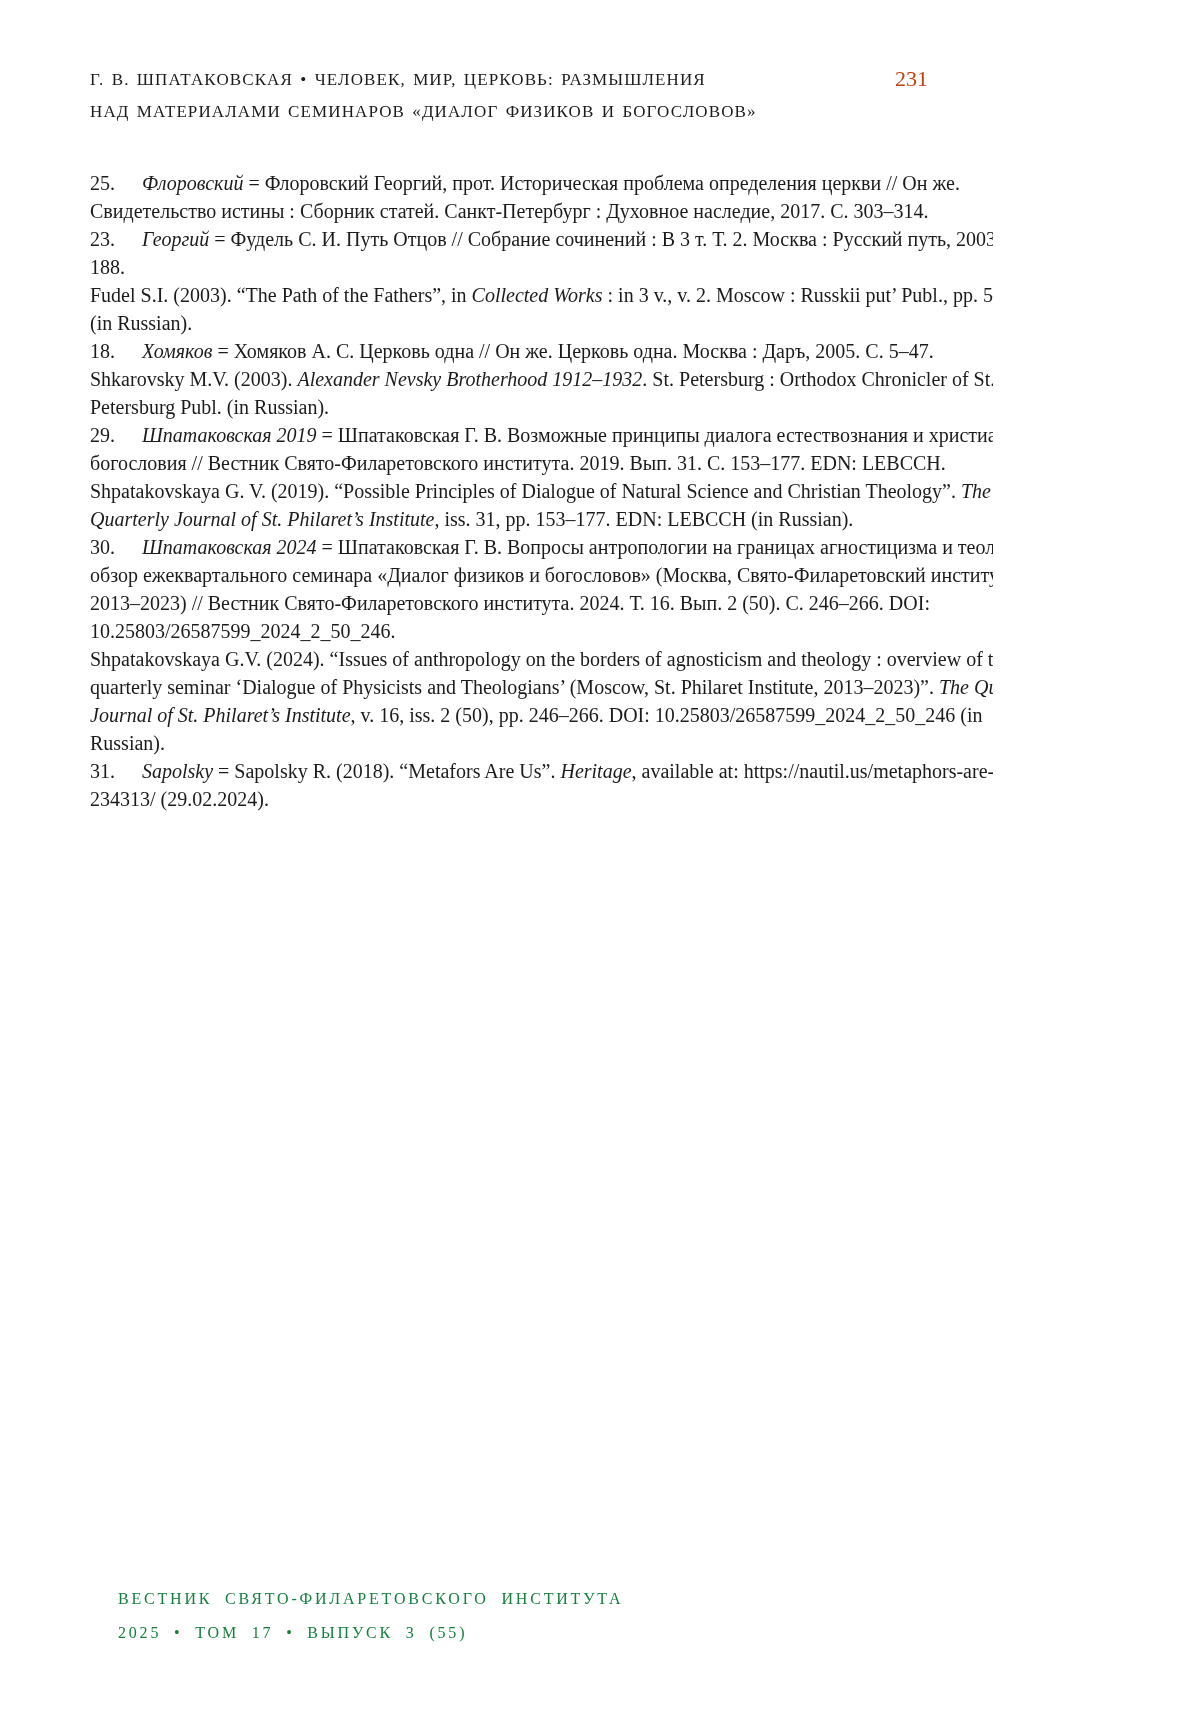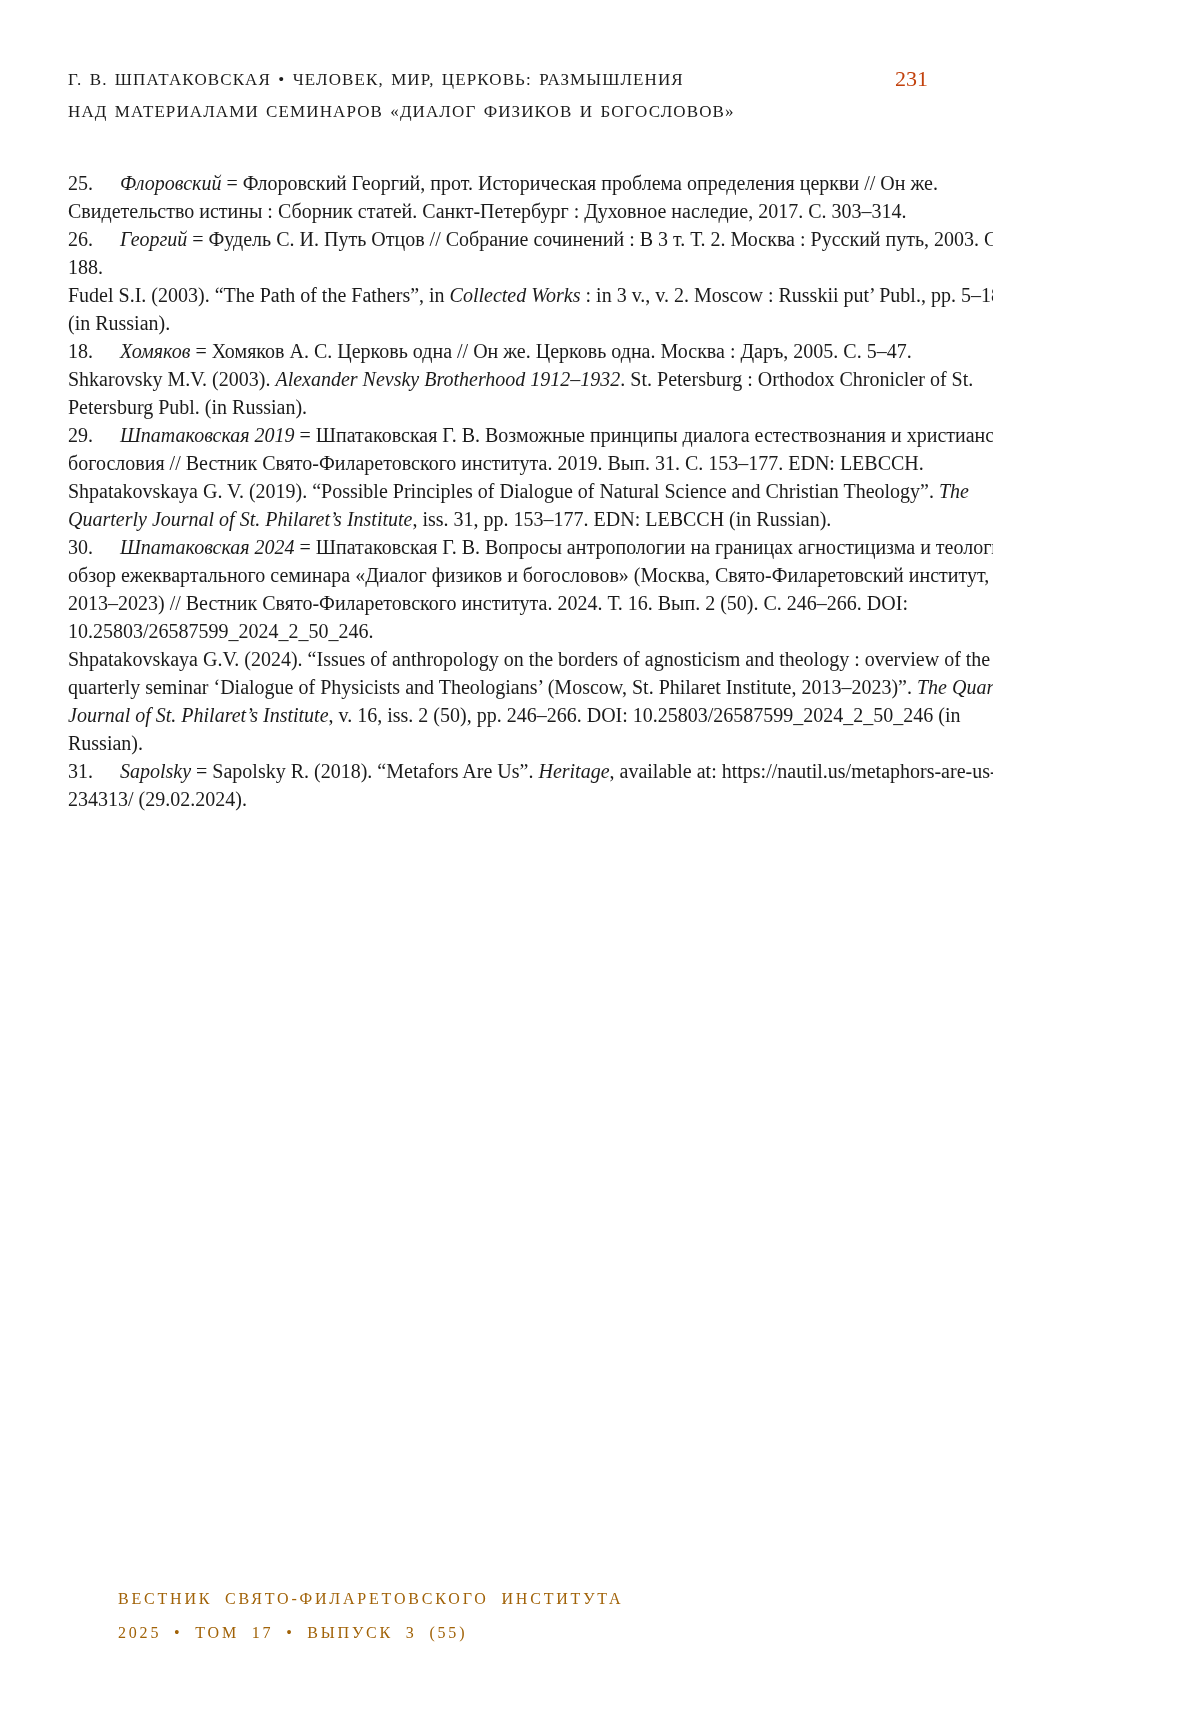--- a/index.html
+++ b/index.html
@@ -8,21 +8,21 @@
     background: #ffffff;
   }
   .page {
     position: relative;
     width: 993px;
     height: 1710px;
     box-sizing: border-box;
     background: #ffffff;
     color: #1b1b1b;
     font-family: "Liberation Serif", "DejaVu Serif", serif;
-    padding: 64px 65px 0 68px;
+    padding: 64px 65px 0 90px;
     overflow: hidden;
   }
   .header-row {
     display: flex;
     justify-content: space-between;
     align-items: flex-start;
   }
   .running-head {
     font-size: 17px;
     line-height: 32px;
@@ -54,21 +54,21 @@
   .it { font-style: italic; }
   .rm { font-style: normal; }
   .footer {
     position: absolute;
     left: 118px;
     top: 1582px;
     font-size: 16px;
     line-height: 34px;
     letter-spacing: 2.8px;
     word-spacing: 6px;
-    color: #a16207;
+    color: #15803d;
   }
   .footer .footer-line { display: block; }
 </style>
 </head>
 <body>
 
 <div class="page">
 
   <div class="header-row">
     <div class="running-head">
@@ -76,21 +76,21 @@
       <span class="head-line">НАД МАТЕРИАЛАМИ СЕМИНАРОВ «ДИАЛОГ ФИЗИКОВ И БОГОСЛОВОВ»</span>
     </div>
     <div class="page-number">231</div>
   </div>
 
   <div class="bibliography">
       <div class="entry">
         <p class="cit"><span class="num">25.</span><span class="it">Флоровский</span><span class="rm"> = Флоровский Георгий, прот. Историческая проблема определения церкви // Он же. Свидетельство истины : Сборник статей. Санкт-Петербург : Духовное наследие, 2017. С. 303–314.</span></p>
       </div>
       <div class="entry">
-        <p class="cit"><span class="num">26.</span><span class="it">Георгий</span><span class="rm"> = Фудель С. И. Путь Отцов // Собрание сочинений : В 3 т. Т. 2. Москва : Русский путь, 2003. С. 5–188.</span></p>
+        <p class="cit"><span class="num">23.</span><span class="it">Георгий</span><span class="rm"> = Фудель С. И. Путь Отцов // Собрание сочинений : В 3 т. Т. 2. Москва : Русский путь, 2003. С. 5–188.</span></p>
         <p class="trans"><span class="rm">Fudel S.I. (2003). “The Path of the Fathers”, in </span><span class="it">Collected Works</span><span class="rm"> : in 3 v., v. 2. Moscow : Russkii put’ Publ., pp. 5–188 (in Russian).</span></p>
       </div>
       <div class="entry">
         <p class="cit"><span class="num">18.</span><span class="it">Хомяков</span><span class="rm"> = Хомяков А. С. Церковь одна // Он же. Церковь одна. Москва : Даръ, 2005. С. 5–47.</span></p>
       </div>
       <div class="entry">
         <p class="trans"><span class="rm">Shkarovsky M.V. (2003). </span><span class="it">Alexander Nevsky Brotherhood 1912–1932</span><span class="rm">. St. Petersburg : Orthodox Chronicler of St. Petersburg Publ. (in Russian).</span></p>
       </div>
       <div class="entry">
         <p class="cit"><span class="num">29.</span><span class="it">Шпатаковская 2019</span><span class="rm"> = Шпатаковская Г. В. Возможные принципы диалога естествознания и христианского богословия // Вестник Свято-Филаретовского института. 2019. Вып. 31. С. 153–177. EDN: LEBCCH.</span></p>

